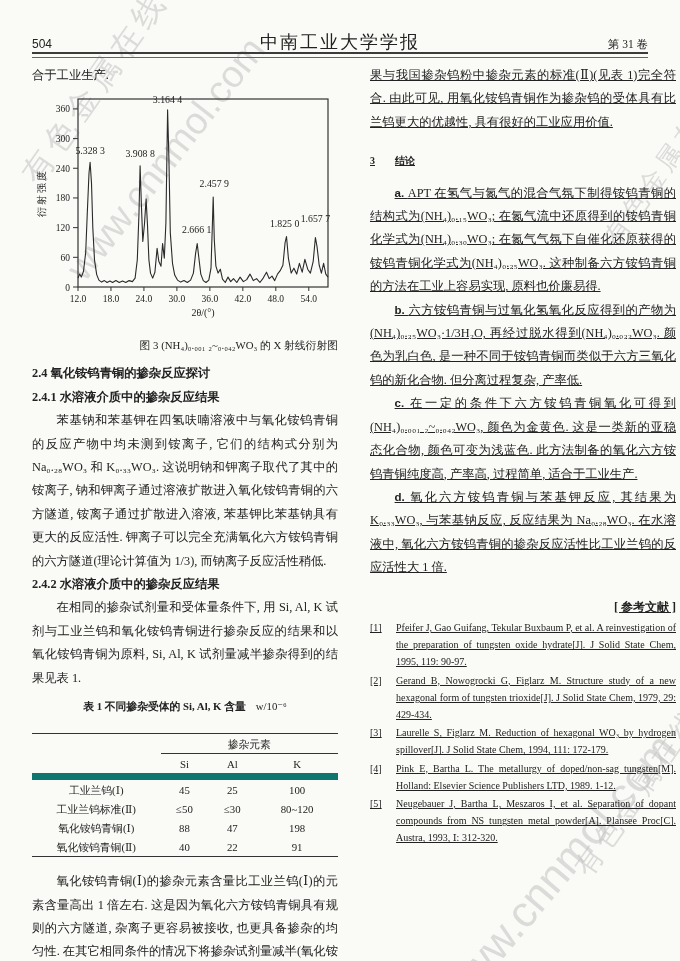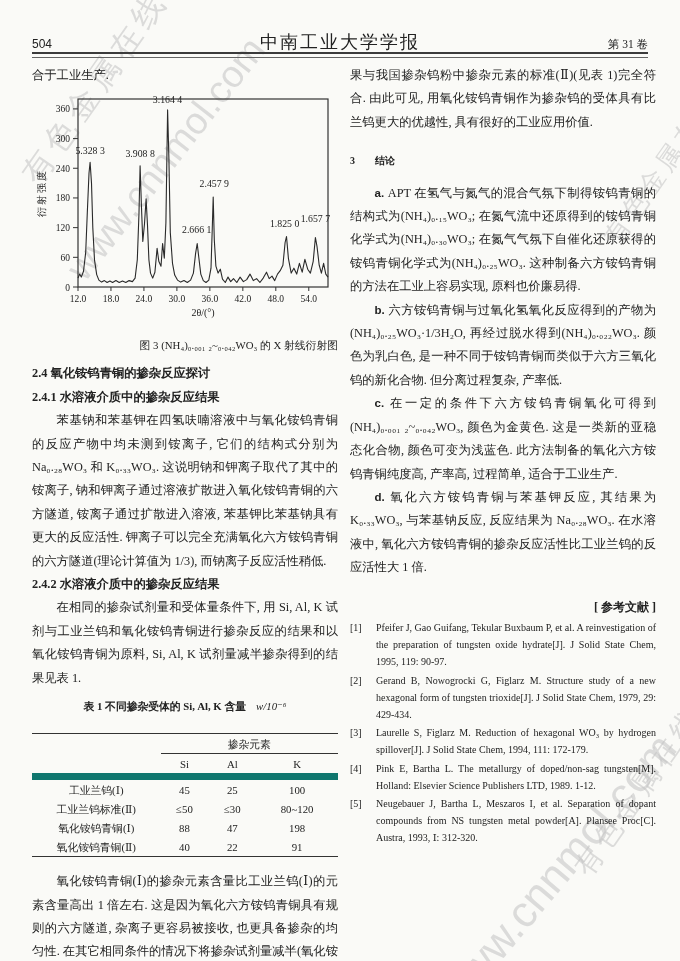--- a/index.html
+++ b/index.html
@@ -38,34 +38,34 @@
   .header-row .vol    { width: 110px; text-align: right; font-size: 11.5px; }
   .rule { position: absolute; left: 32px; width: 616px; }
   .rule-thick { top: 52px; border-top: 2.4px solid #3b3b3b; }
   .rule-thin  { top: 57px; border-top: 1px solid #636363; }
 
   .col {
     position: absolute; top: 64px; width: 306px;
     font-size: 12.3px; line-height: 23.4px; text-align: justify;
   }
   .col-left  { left: 32px; }
-  .col-right { left: 350px; }
+  .col-right { left: 370px; text-decoration: underline; }
 
   p.par { text-indent: 2em; }
   .h-sec { font-weight: bold; }
   .h-sub { font-weight: bold; }
   .h-main { font-size: 10px; font-weight: bold; margin: 15px 0 9px 0; text-indent: 0; }
   .h-main .num { margin-right: 20px; }
 
   .figure { margin: 4px 0 0 0; }
   .figure svg { overflow: visible; display: block; }
   .fig-caption { font-size: 10.8px; line-height: 16px; text-align: right; margin: 8px 0 9px 0; }
 
   .tbl-caption { font-size: 10.8px; text-align: center; margin-top: 8px; font-weight: bold; line-height: 17px; }
-  .tbl-caption .unit { font-weight: normal; font-style: italic; margin-left: 10px; }
+  .tbl-caption .unit { font-weight: normal; margin-left: 10px; }
   table.dope {
     width: 100%; border-collapse: collapse; font-size: 10.8px; margin-top: 18px;
     border-top: 1.6px solid #333; border-bottom: 1.6px solid #333;
   }
   table.dope td, table.dope th { text-align: center; padding: 2.5px 3px; font-weight: normal; line-height: 14px; }
   table.dope .grp { border-bottom: 1px solid #333; }
   table.dope tr.subhead td, table.dope tr.subhead th { border-bottom: 7px solid #0f766e; text-align: center; }
   table.dope .rowlabel { width: 42%; }
   .after-table { margin-top: 13px; }
 

